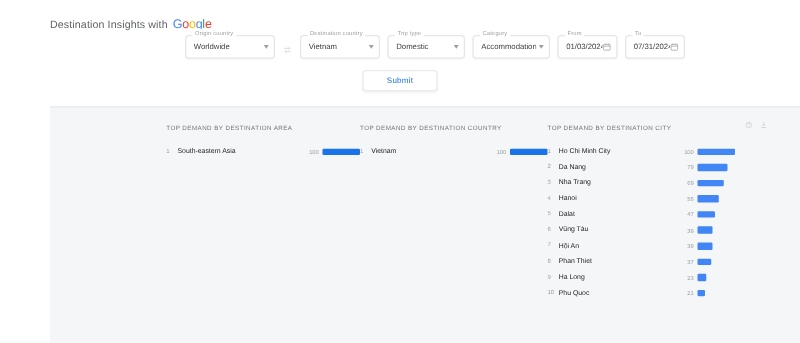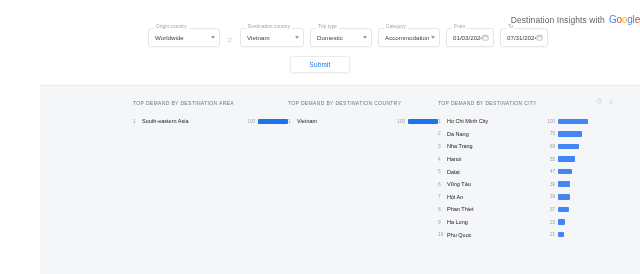--- a/index.html
+++ b/index.html
@@ -9,21 +9,20 @@
     background: #ffffff;
     font-family: "Liberation Sans", sans-serif;
     color: #3c4043;
     overflow: hidden;
   }
 
   
   .app-header {
     padding: 9px 0 0 40px;
     height: 26px;
-    text-align: right;
   }
   .app-title {
     font-size: 8.5px;
     color: #5f6368;
     letter-spacing: .1px;
     display: inline-flex;
     align-items: baseline;
     gap: 4px;
   }
   .google-logo { font-size: 10px; font-weight: 500; letter-spacing: -.2px; }

